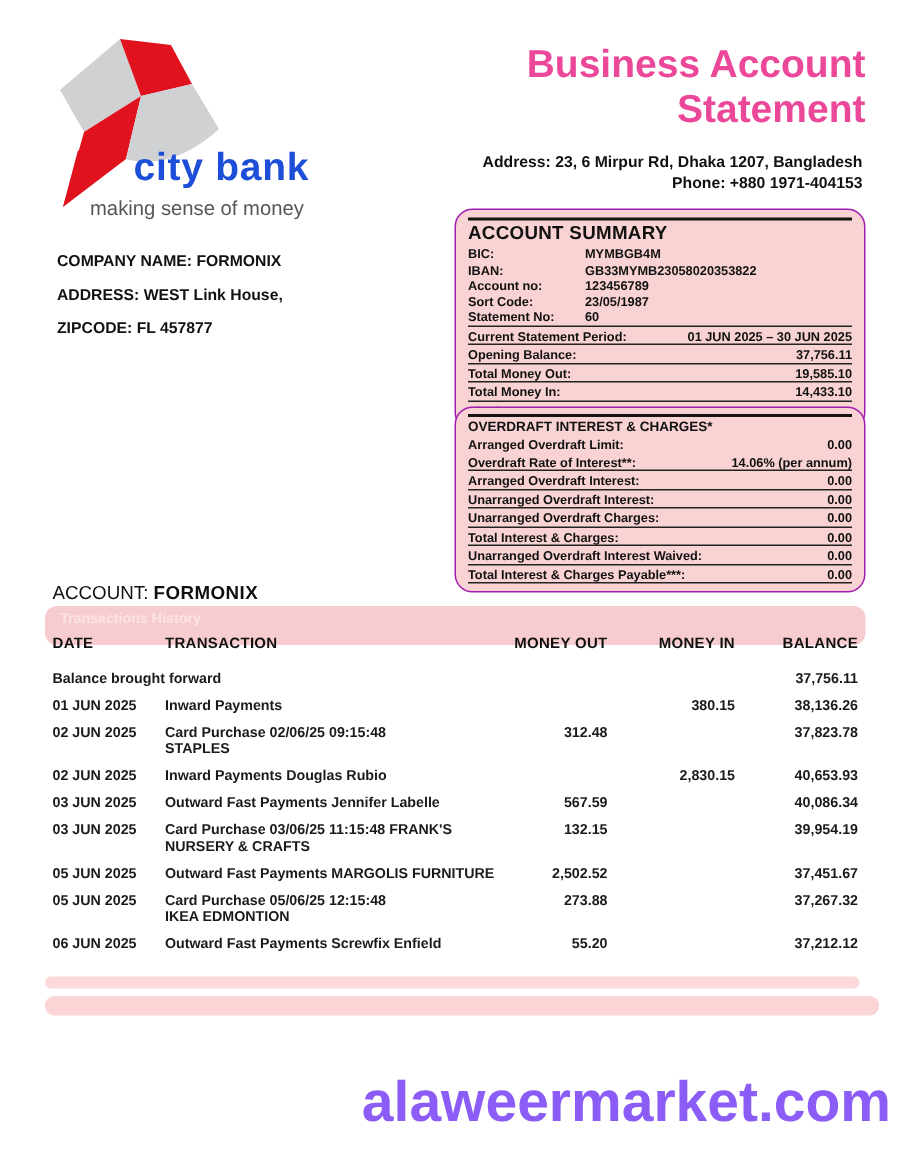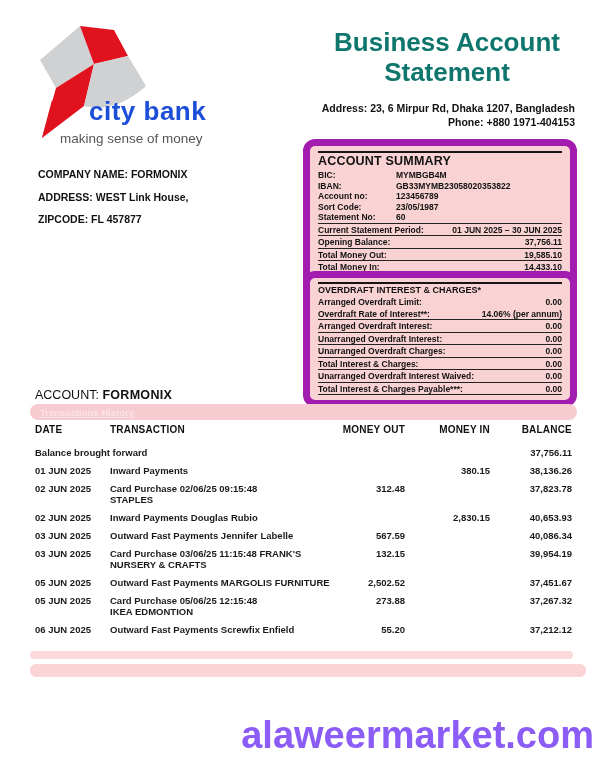--- a/index.html
+++ b/index.html
@@ -11,46 +11,46 @@
   .brand-name{position:absolute;left:89px;top:96px;font-size:26px;font-weight:bold;
               color:#1d4ed8;letter-spacing:0.5px;}
   .brand-tagline{position:absolute;left:60px;top:131px;font-size:13.5px;color:#55565a;}
 
   
   .company-block{position:absolute;left:38px;top:169px;font-size:10.5px;font-weight:bold;
                  line-height:11.5px;}
   .company-block .gap{height:11px;}
 
   
-  .doc-title{position:absolute;right:30px;top:27px;width:260px;text-align:center;
-             font-size:26px;line-height:30px;font-weight:bold;color:#0f766e;white-space:pre-line;}
+  .doc-title{position:absolute;right:30px;top:27px;width:260px;text-align:right;
+             font-size:26px;line-height:30px;font-weight:bold;color:#ec4899;white-space:pre-line;}
   .bank-address{position:absolute;right:32px;top:102px;text-align:right;font-size:10.5px;
                 font-weight:bold;line-height:13.5px;}
 
   
   .pinkbox{position:absolute;left:303px;width:274px;background:#f9d2d3;
-           border:7px solid #a21caf;border-radius:12px;box-sizing:border-box;}
+           border:1px solid #a21caf;border-radius:12px;box-sizing:border-box;}
   .sumbox{top:139px;padding:5px 8px 6px;}
   .odbox{top:271px;padding:4px 8px 5px;}
   .box-rule{border-top:2px solid #151515;}
   .sum-title{font-size:12.5px;font-weight:bold;margin:1px 0 2px;letter-spacing:0.2px;}
   .od-title{font-size:9px;font-weight:bold;margin:1px 0;}
   .frow{display:flex;font-size:8.5px;font-weight:bold;line-height:10.5px;}
   .frow .lbl{width:78px;flex:none;}
   .rrow{display:flex;justify-content:space-between;font-size:8.5px;font-weight:bold;
         line-height:10px;padding:1px 0 0.5px;border-bottom:1px solid #222;}
   #summary-ruled .rrow:first-child{border-top:1px solid #222;}
   #overdraft-rows .rrow:first-child{border-bottom:none;}
 
   
   .account-line{position:absolute;left:35px;top:388px;font-size:12.5px;}
   .account-line .strong{font-weight:bold;letter-spacing:0.3px;}
-  .banner{position:absolute;left:30px;top:404px;width:547px;height:16px;background:#f7ccd0;
+  .banner{position:absolute;left:30px;top:404px;width:547px;height:26px;background:#f7ccd0;
           border-radius:8px;font-size:9.5px;font-weight:bold;color:#fbe4e6;line-height:17px;
-          padding-left:10px;box-sizing:border-box;text-decoration:underline;}
+          padding-left:10px;box-sizing:border-box;}
   .table{position:absolute;left:35px;top:424px;width:537px;}
   .thead,.trow{display:grid;grid-template-columns:75px 215px 80px 85px 82px;font-weight:bold;}
   .thead{font-size:10px;font-weight:bold;margin-bottom:12px;letter-spacing:0.2px;}
   .num{text-align:right;}
   .trow{font-size:9.5px;color:#1a1a1a;margin-bottom:7px;line-height:11px;}
   .trow.bold{font-weight:bold;}
   .desc-line{white-space:nowrap;}
 
   
   .strip1{position:absolute;left:30px;top:651px;width:543px;height:8px;background:#fcd9da;border-radius:4px;}

